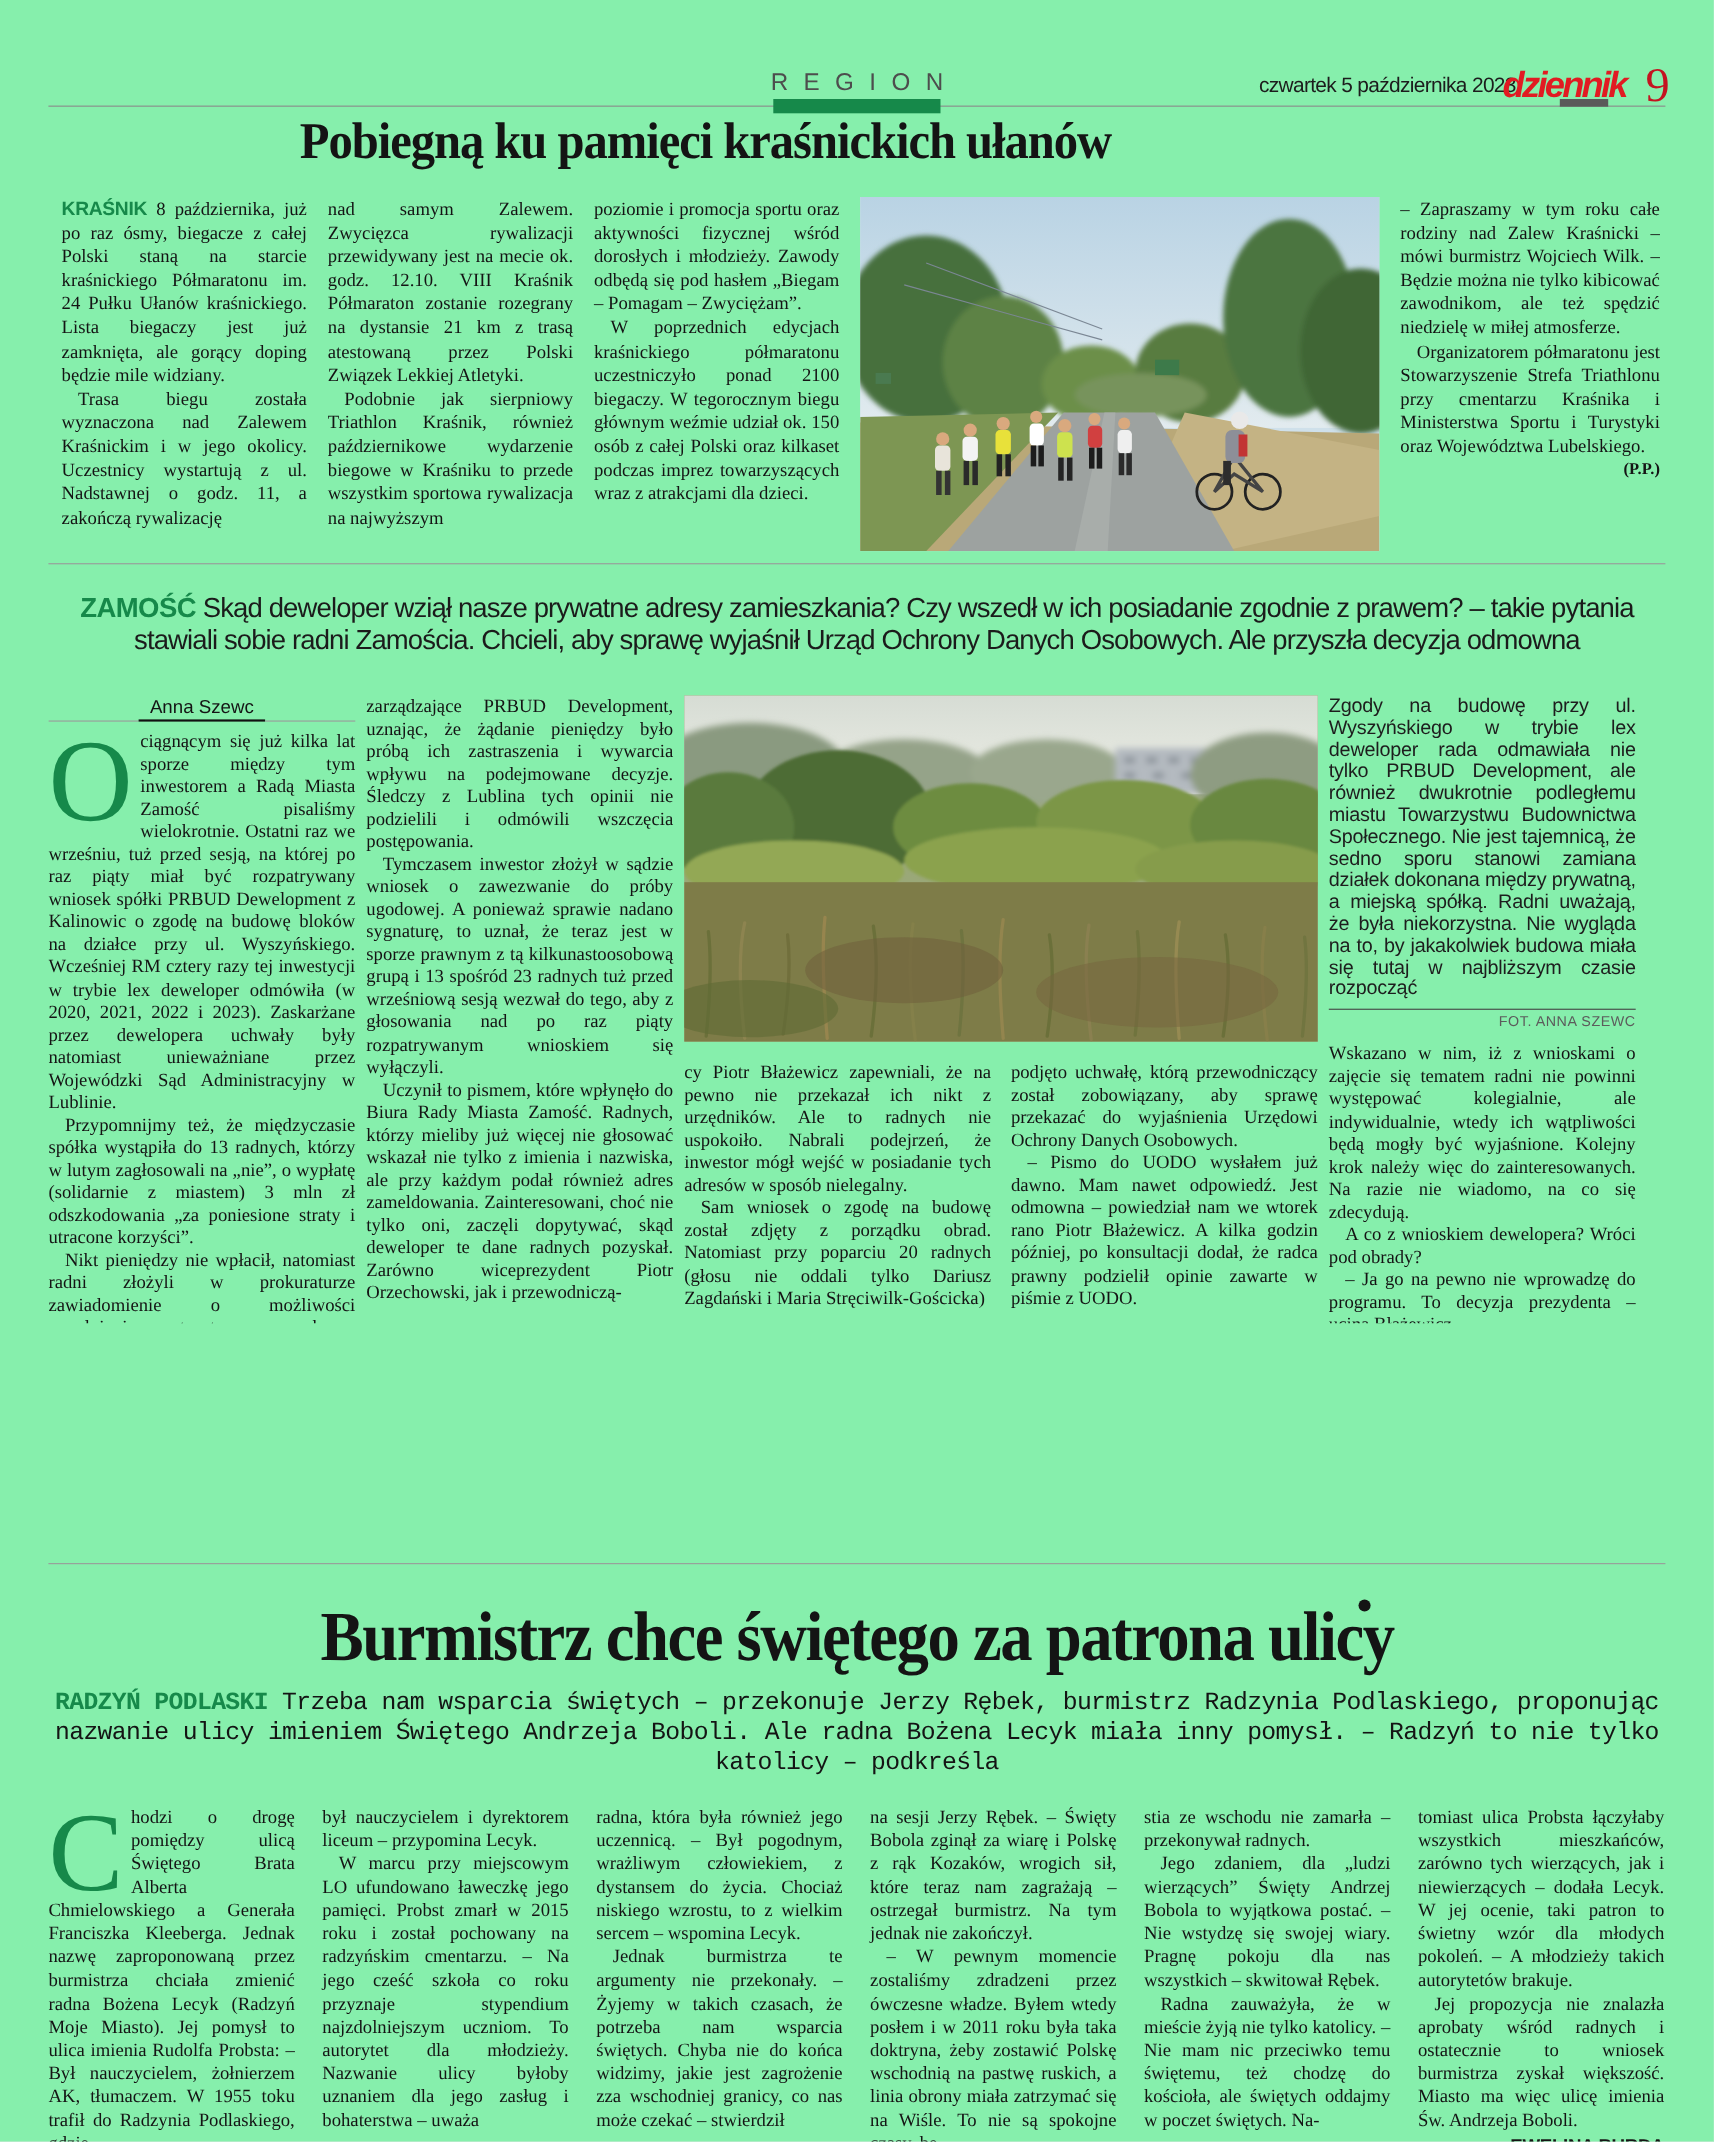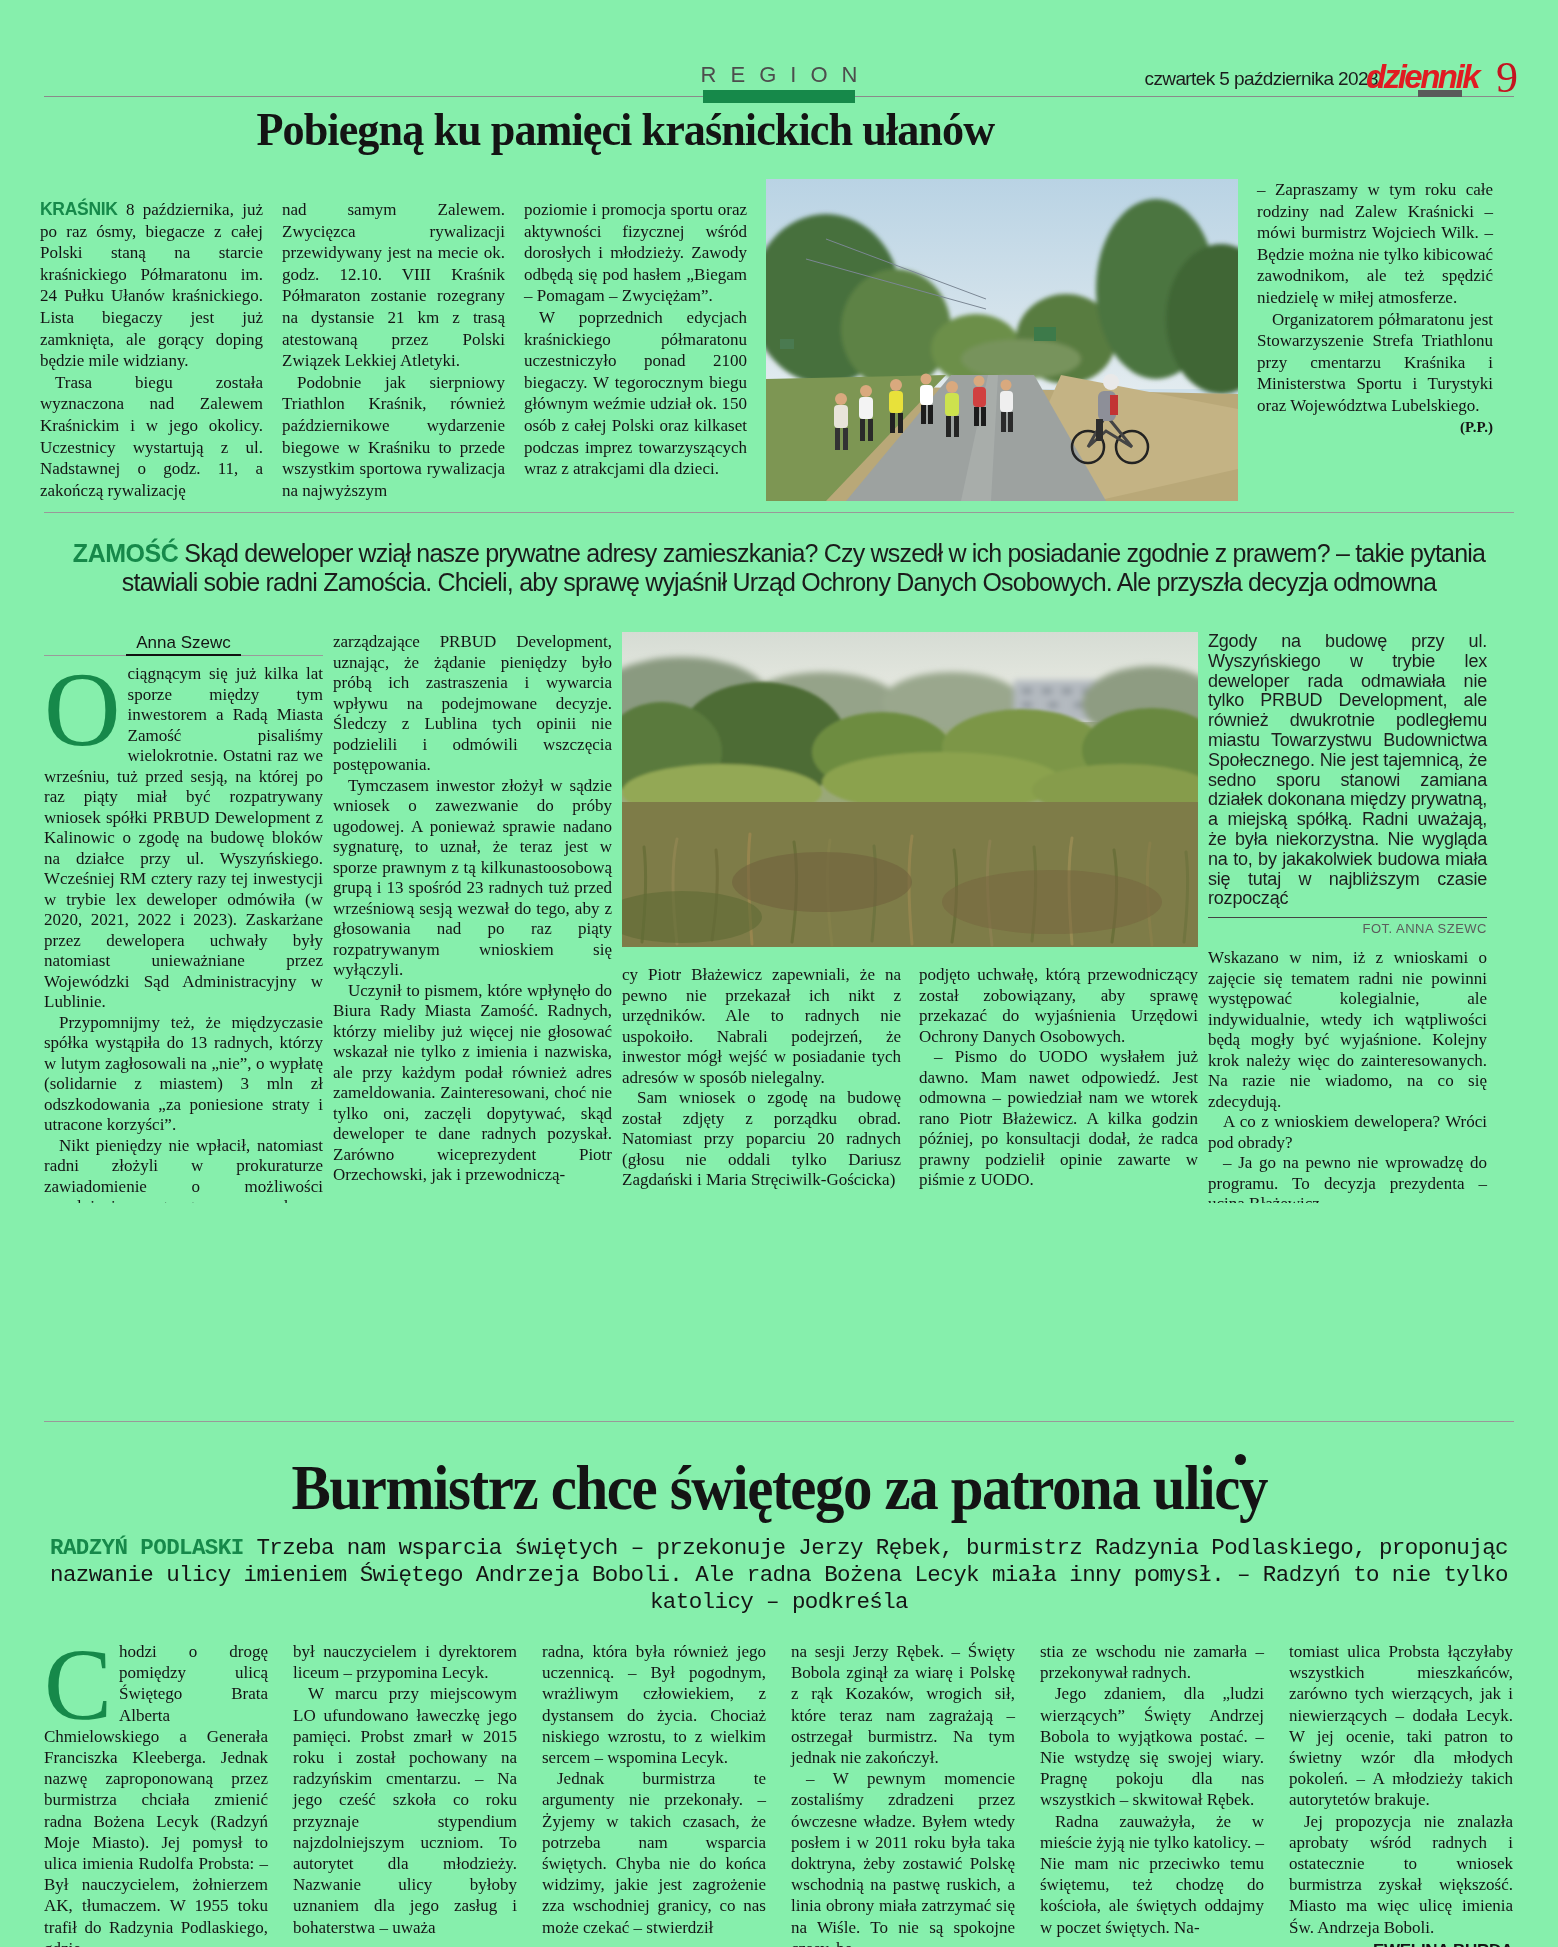--- a/index.html
+++ b/index.html
@@ -24,26 +24,26 @@
           font-family:"Liberation Serif",serif;}
 
   
   .btxt{font-size:17px;line-height:21.6px;text-align:justify;}
   .btxt p+p, .indent{text-indent:15px;}
   .lead-in{font-family:"Liberation Sans",sans-serif;font-weight:bold;color:#16894a;
            font-size:17.5px;letter-spacing:-0.3px;}
   .sig{font-weight:bold;text-align:right;font-size:15px;}
 
   
-  #article1{position:absolute;top:102px;left:40px;width:1470px;}
+  #article1{position:absolute;top:102px;left:56px;width:1470px;}
   .a1-title{width:1170px;text-align:center;font-weight:bold;font-size:47px;line-height:54px;
             letter-spacing:-1px;}
   .a1-title>span{display:inline-block;transform:scaleX(0.94);transform-origin:center;white-space:nowrap;}
   .a1-body{display:flex;gap:19px;margin-top:23px;height:326px;overflow:hidden;}
-  .a1col{width:223px;flex:none;margin-top:20px;}
+  .a1col{width:223px;flex:none;}
   .a1col-last{width:236px;flex:none;}
   .a1photo{width:472px;height:322px;flex:none;background:#cfe0ea;}
 
   
   #article2{position:absolute;top:512px;left:44px;width:1470px;border-top:1px solid #999;}
   .a2-h{ text-align:center;font-weight:bold;margin-top:8px;}
   .a2-h .hl{display:block;font-size:112px;line-height:104px;letter-spacing:-3px;}
   .a2-h .hl>span{display:inline-block;transform:scaleX(0.87);transform-origin:center;white-space:nowrap;}
   .a2-lead{margin-top:26px;text-align:center;font-family:"Liberation Sans",sans-serif;
            font-size:25px;line-height:29px;letter-spacing:-0.8px;color:#1b1b1b;}

